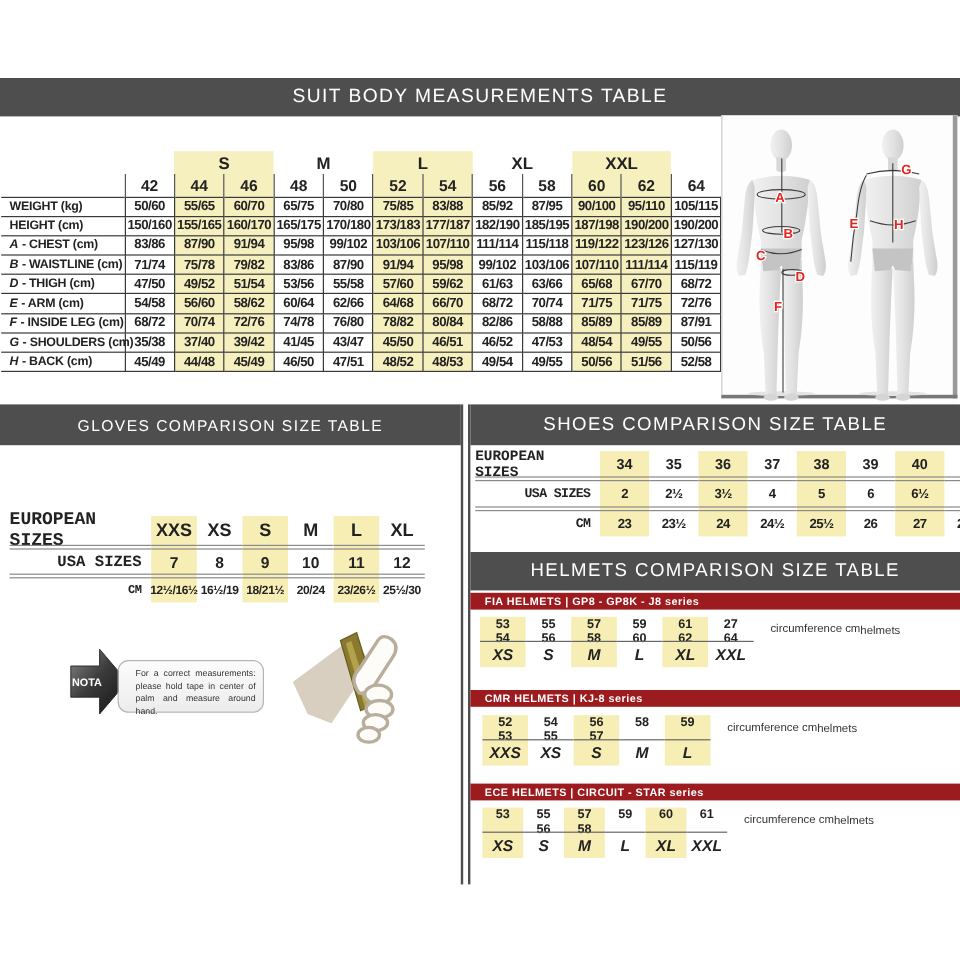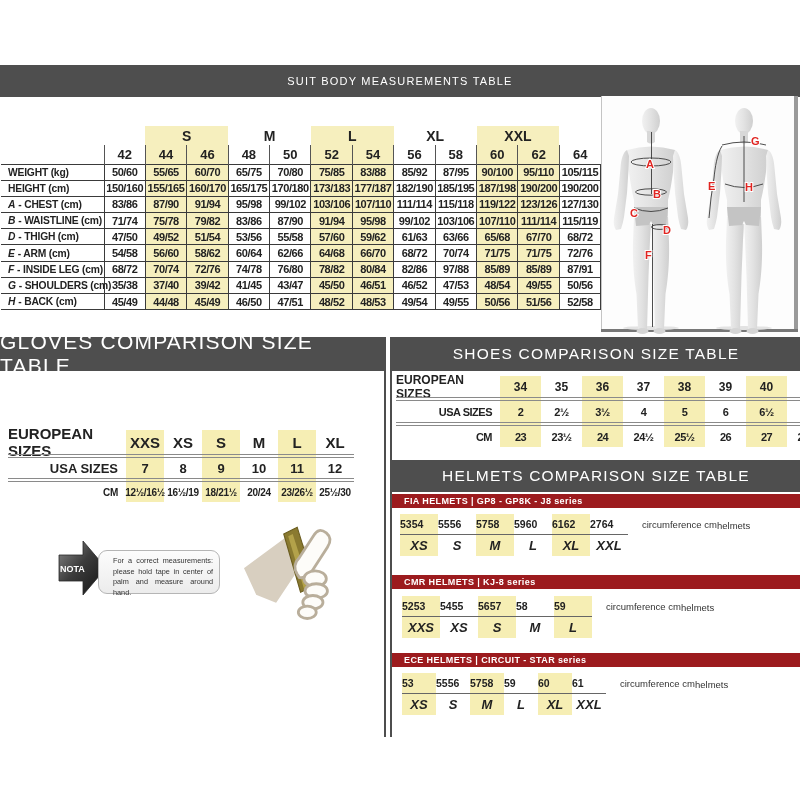--- a/index.html
+++ b/index.html
@@ -4,21 +4,21 @@
 <style>
   * { margin:0; padding:0; box-sizing:border-box; }
   html,body { background:#ffffff; }
   body { font-family:"Liberation Sans", sans-serif; color:#222; }
   .page { position:relative; width:800px; height:800px; background:#fff; overflow:hidden; }
 
   
   .barhdr {
     position:absolute; background:#4e4e4e; color:#fff;
     display:flex; align-items:center; justify-content:center;
-    font-size:11px; letter-spacing:1.2px; font-weight:400;
+    font-size:16px; letter-spacing:1.2px; font-weight:400;
   }
 
   
   .suit-table { position:absolute; left:1px; top:126px; width:600px; border-collapse:collapse; table-layout:fixed; }
   .suit-table col.lblcol { width:103px; }
   .suit-table col.vcol { width:41.4px; }
   .suit-table th, .suit-table td { font-size:11px; padding:0; white-space:nowrap; }
   .suit-table .group-row th { border:none; height:19px; font-size:14px; font-weight:700; text-align:center; }
   .suit-table .group-row th:nth-child(even) { background:#f6efbe; }
   .suit-table .size-row th { height:19px; font-size:13px; font-weight:700; text-align:center; border-left:1px solid #555; }
@@ -36,21 +36,21 @@
   
   .vdivider { position:absolute; left:384px; top:337px; width:8px; height:400px;
               border-left:2px solid #4e4e4e; border-right:2px solid #4e4e4e; }
 
   
   .striped { position:absolute; display:flex; align-items:stretch; }
   .striped .labelcol { display:flex; flex-direction:column; }
   .striped .valcol { display:flex; flex-direction:column; text-align:center; }
   .striped .valcol:nth-child(odd) { background:#f6eeb4; }
   .cellrow { display:flex; align-items:center; justify-content:center; }
-  .labelcol .cellrow { justify-content:flex-end; padding-right:8px; font-weight:700; }
+  .labelcol .cellrow { justify-content:flex-end; padding-right:8px; font-weight:700;font-family:Liberation Mono, monospace; }
   .dsep { border-top:1px solid #8a8a8a; border-bottom:1px solid #8a8a8a; height:4px; }
 
   
   .gloves-tbl { left:8px; top:430px; }
   .gloves-tbl .labelcol { width:118px; font-size:10px; }
   .gloves-tbl .valcol { width:38px; }
   .gloves-tbl .r1 { height:24px; font-size:15px; font-weight:700; }
   .gloves-tbl .r2 { height:20px; font-size:13px; font-weight:700; }
   .gloves-tbl .r3 { height:20px; font-size:10px; font-weight:700; letter-spacing:-0.3px; }
 
@@ -62,21 +62,21 @@
   .shoes-tbl .r2 { height:21px; font-size:11px; font-weight:700; letter-spacing:-0.5px; }
   .shoes-tbl .r3 { height:21px; font-size:11px; font-weight:700; letter-spacing:-0.5px; }
 
   
   .redbar { position:absolute; left:392px; width:408px; height:14px; background:#9c1b1e; color:#fff;
             display:flex; align-items:center; font-size:9px; font-weight:700; letter-spacing:0.4px; padding-left:12px; }
   .hblock { position:absolute; display:flex; }
   .hgroups { display:flex; }
   .hgroup { display:flex; flex-direction:column; }
   .hgroup:nth-child(odd) { background:#f6eeb4; }
-  .hnums { height:20px; display:flex; align-items:center; justify-content:flex-start; font-size:10.5px; font-weight:700; }
+  .hnums { height:20px; display:flex; align-items:center; justify-content:space-between; font-size:10.5px; font-weight:700;flex-direction:column; }
   .hnums span:empty { display:none; }
   .hletter { height:22px; border-top:1px solid #666; display:flex; align-items:center; justify-content:center;
              font-size:13px; font-weight:700; font-style:italic; }
   .hcaps { display:flex; flex-direction:row; margin-left:14px; font-size:9.5px; color:#333; }
   .hcaps span { height:20px; display:flex; align-items:center; }
   .hcaps span:last-child { height:22px; }
   .fia .hgroup { width:38px; }
   .cmr .hgroup { width:38px; }
   .ece .hgroup { width:34px; }
 
@@ -234,21 +234,21 @@
         <tr>
         <td class="lbl"><span class="pfx">F</span><span>- INSIDE LEG (cm)</span></td>
         <td>68/72</td>
         <td>70/74</td>
         <td>72/76</td>
         <td>74/78</td>
         <td>76/80</td>
         <td>78/82</td>
         <td>80/84</td>
         <td>82/86</td>
-        <td>97/88</td>
+        <td>58/88</td>
         <td>85/89</td>
         <td>85/89</td>
         <td>87/91</td>
       </tr>
         <tr>
         <td class="lbl"><span class="pfx">G</span><span>- SHOULDERS (cm)</span></td>
         <td>35/38</td>
         <td>37/40</td>
         <td>39/42</td>
         <td>41/45</td>
@@ -330,21 +330,21 @@
         <text x="29" y="121">C</text>
         <text x="62" y="138">D</text>
         <text x="44" y="163">F</text>
         <text x="150" y="49">G</text>
         <text x="107" y="94">E</text>
         <text x="144" y="95">H</text>
       </g>
     </svg>
   </div>
 
-  <div class="barhdr" style="left:0; top:337px; width:384px; height:34px; font-size:21px;">
+  <div class="barhdr" style="left:0; top:337px; width:384px; height:34px; font-size:13px;">
     <span>GLOVES COMPARISON SIZE TABLE</span>
   </div>
   <div class="vdivider"></div>
   <div class="barhdr" style="left:392px; top:337px; width:408px; height:34px; font-size:15.5px;">
     <span>SHOES COMPARISON SIZE TABLE</span>
   </div>
 
   <div class="striped shoes-tbl">
     <div class="labelcol">
       <div class="cellrow r1">EUROPEAN SIZES</div>

